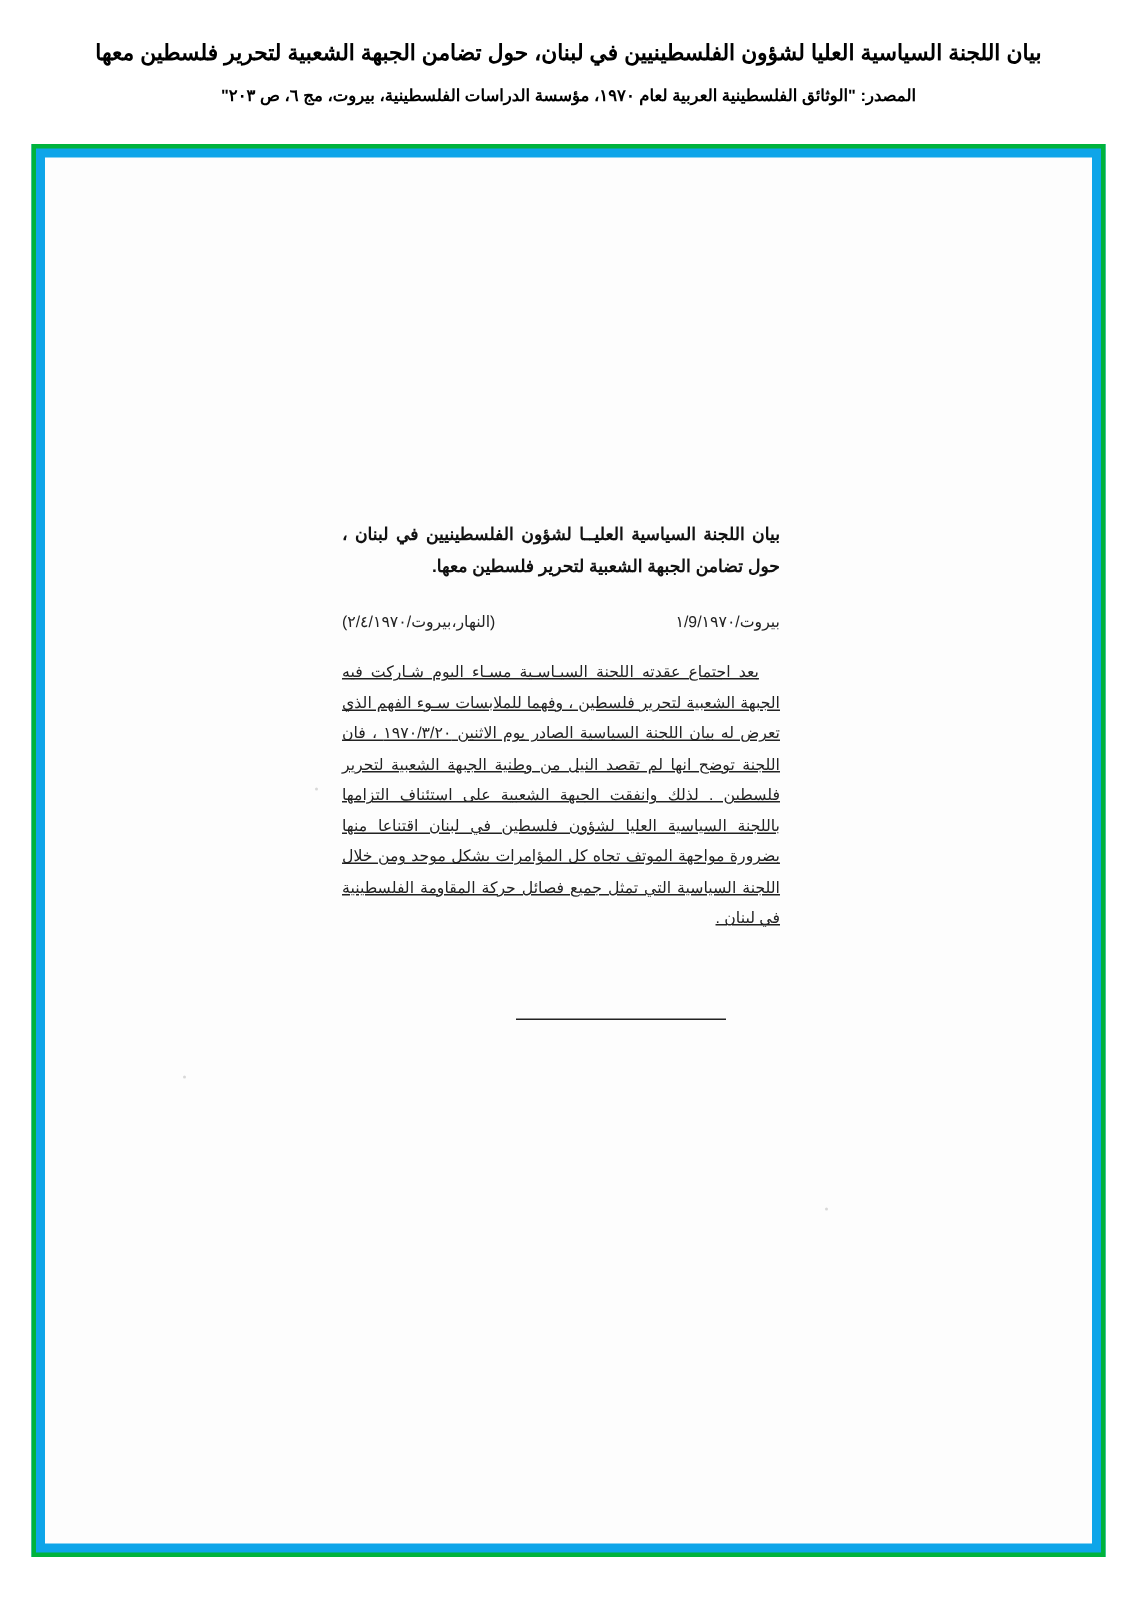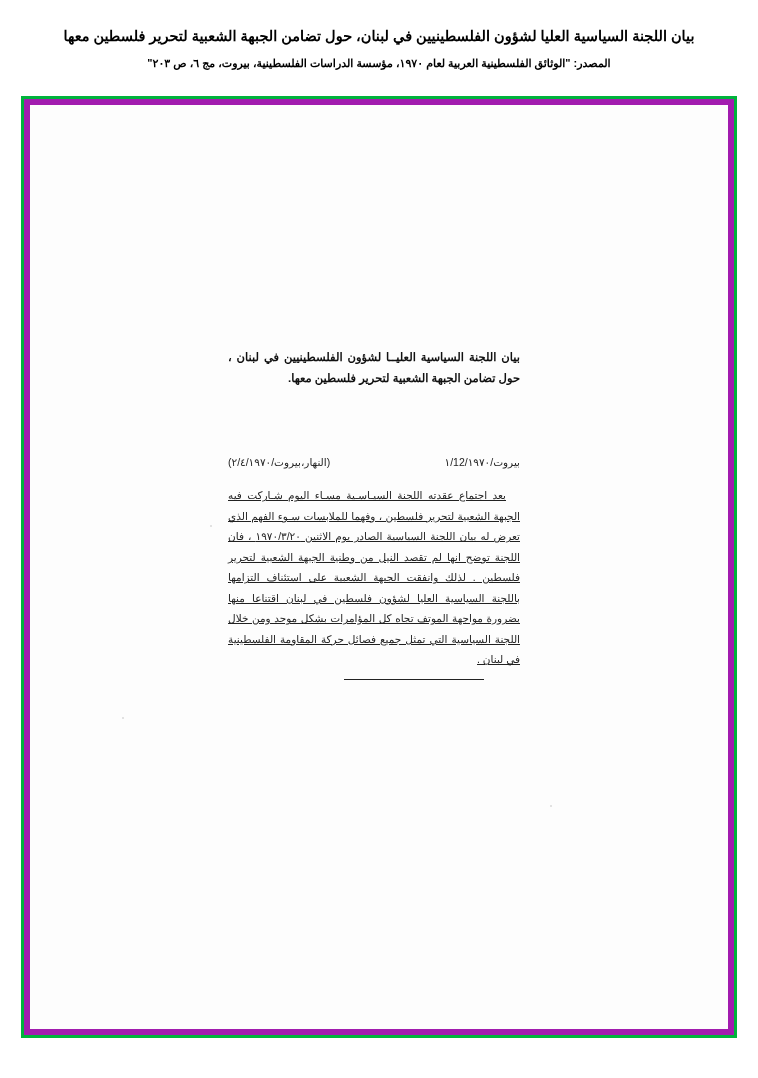--- a/index.html
+++ b/index.html
@@ -41,21 +41,21 @@
     color: #000;
   }
   .scan-frame {
     position: absolute;
     left: 21px;
     top: 96px;
     width: 716px;
     height: 942px;
     border: 3px solid #00b33c;
     box-sizing: border-box;
-    background: #a21caf;
+    background: #0ea5e9;
   }
   .scan-inner {
     position: absolute;
     left: 6px;
     top: 6px;
     right: 6px;
     bottom: 6px;
     background: #fdfdfd;
   }
   .scan-body {
@@ -77,21 +77,20 @@
   .scan-meta {
     display: flex;
     justify-content: space-between;
     font-size: 10.5px;
     line-height: 1.8;
     color: #222;
     margin-bottom: 14px;
   }
   .scan-meta span {
     white-space: nowrap;
-    margin-top: 47px;
   }
   .scan-para {
     font-size: 10.5px;
     line-height: 1.95;
     color: #222;
     text-align: justify;
     text-justify: inter-word;
     text-decoration: underline;
   }
   .scan-para .indent {
@@ -127,21 +126,21 @@
   <div class="scan-frame">
     <div class="scan-inner">
 
       <div class="speck" style="left:180px; top:420px;"></div>
       <div class="speck" style="left:520px; top:700px;"></div>
       <div class="speck" style="left:92px; top:612px;"></div>
 
       <div class="scan-body">
         <div class="scan-title">بيان اللجنة السياسية العليــا لشؤون الفلسطينيين في لبنان ، حول تضامن الجبهة الشعبية لتحرير فلسطين معها.</div>
         <div class="scan-meta">
-          <span>بيروت/١/12/١٩٧٠</span>
+          <span>بيروت/١/9/١٩٧٠</span>
           <span>(النهار،بيروت/٢/٤/١٩٧٠)</span>
         </div>
         <div class="scan-para"><span class="indent"></span><span>بعد اجتماع عقدته اللجنة السيـاسـية مسـاء اليوم شـاركت فيه الجبهة الشعبية لتحرير فلسطين ، وفهما للملابسات سـوء الفهم الذي تعرض له بيان اللجنة السياسية الصادر يوم الاثنين ١٩٧٠/٣/٢٠ ، فان اللجنة توضح انها لم تقصد النيل من وطنية الجبهة الشعبية لتحرير فلسطين . لذلك وانفقت الجبهة الشعبية على استئناف التزامها باللجنة السياسية العليا لشؤون فلسطين في لبنان اقتناعا منها بضرورة مواجهة الموتف تجاه كل المؤامرات بشكل موحد ومن خلال اللجنة السياسية التي تمثل جميع فصائل حركة المقاومة الفلسطينية في لبنان .</span></div>
       </div>
 
       <div class="rule"></div>
     </div>
   </div>
 
 </div>

